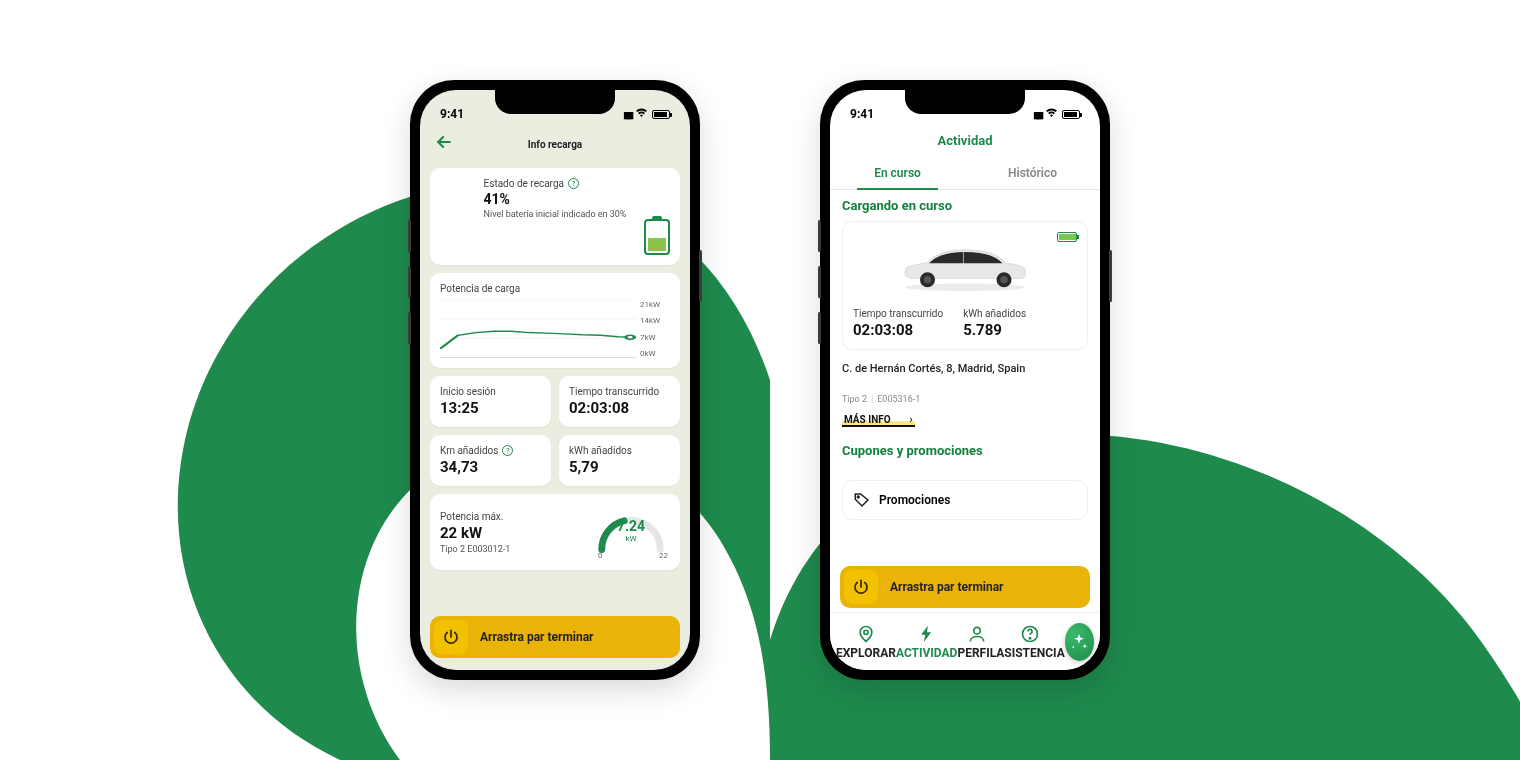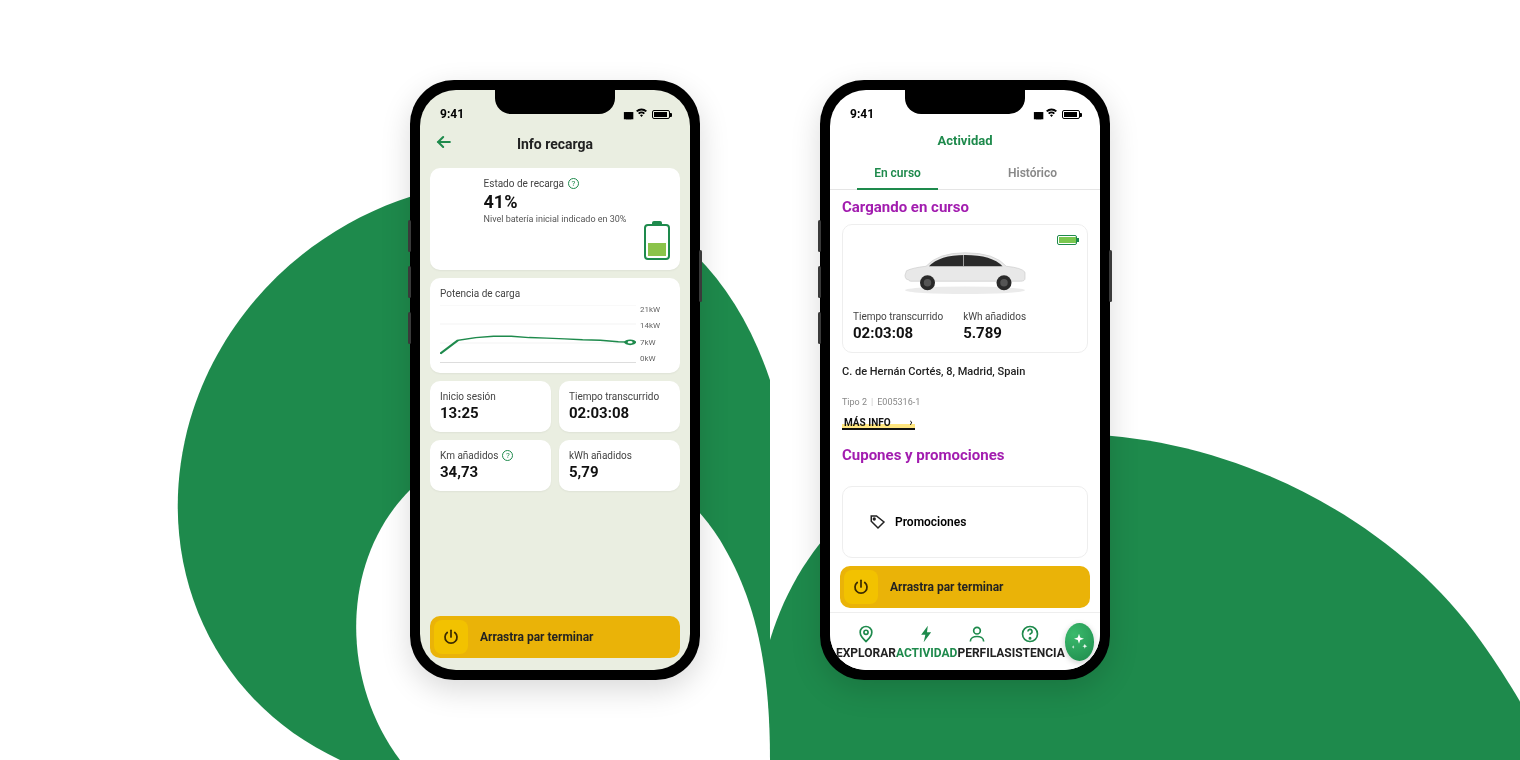--- a/index.html
+++ b/index.html
@@ -81,21 +81,21 @@
   .screen.left { background:#eaeee1; }
   .hdr {
     position:absolute; top:34px; left:0; right:0;
     height:40px;
     display:flex; align-items:center; justify-content:center;
   }
   .hdr .back {
     position:absolute; left:14px;
     color:#1e8a4c; font-size:22px; font-weight:700;
   }
-  .hdr .title { font-weight:700; font-size:14px; color:#222; }
+  .hdr .title { font-weight:700; font-size:10px; color:#222; }
   .content { position:absolute; top:78px; left:10px; right:10px; bottom:62px; overflow:hidden; }
   .card {
     background:#fff;
     border-radius:10px;
     padding:10px;
     margin-bottom:8px;
     box-shadow:0 1px 2px rgba(0,0,0,.05);
   }
   .row2 { display:flex; gap:8px; }
   .row2 .card { flex:1; }
@@ -135,35 +135,35 @@
 
   
   .screen.right { background:#fff; }
   .hdr2{position:absolute;top:34px;left:0;right:0;height:32px;display:flex;align-items:center;justify-content:center;}
   .hdr2 .title{font-weight:700;font-size:13px;color:#1e8a4c;}
   .tabs{position:absolute;top:66px;left:0;right:0;height:34px;display:flex;border-bottom:1px solid #e5e5e5;}
   .tab{flex:1;display:flex;align-items:center;justify-content:center;font-size:12px;color:#888;font-weight:600;position:relative;}
   .tab.active{color:#1e8a4c;}
   .tab.active::after{content:"";position:absolute;bottom:-1px;left:20%;right:20%;height:2px;background:#1e8a4c;}
   .rcontent{position:absolute;top:104px;left:12px;right:12px;bottom:110px;overflow:hidden;}
-  .sect-title{font-size:15px;font-weight:700;color:#a21caf;margin:4px 0 8px;}
+  .sect-title{font-size:13px;font-weight:700;color:#15803d;margin:4px 0 8px;}
   .car-card{background:#fff;border:1px solid #eee;border-radius:10px;padding:10px;position:relative;}
   .car-card .batt-small{position:absolute;top:10px;right:10px;width:20px;height:10px;border:1.5px solid #1e8a4c;border-radius:2px;}
   .car-card .batt-small::after{content:"";position:absolute;right:-3px;top:2px;width:2px;height:4px;background:#1e8a4c;}
   .car-card .batt-small::before{content:"";position:absolute;left:1px;top:1px;bottom:1px;width:60%;background:#7ac74f;box-shadow:6px 0 0 #7ac74f;}
   .car-img{height:70px;display:flex;align-items:center;justify-content:center;}
   .car-img svg{width:150px;height:60px;}
   .stats{display:flex;gap:20px;margin-top:6px;}
   .loc{margin-top:12px;}
   .loc .addr{font-size:11px;color:#222;font-weight:500;}
   .loc .meta{font-size:9px;color:#888;margin-top:19px;}
   .loc .meta .sep{color:#ccc;margin:0 4px;}
   .more{margin-top:10px;display:inline-flex;align-items:center;gap:19px;font-size:10px;font-weight:700;color:#111;border-bottom:2px solid #111;background:linear-gradient(transparent 60%, #ffe680 60%);padding:0 2px;}
   .coupons{margin-top:16px;}
-  .coupon-card{border:1px solid #eee;border-radius:10px;padding:26px;display:flex;align-items:center;gap:8px;margin-top:22px;}
+  .coupon-card{border:1px solid #eee;border-radius:10px;padding:10px;display:flex;align-items:center;gap:8px;margin-top:22px;}
   .coupon-card .tag-ic{width:18px;height:18px;}
   .rslider{position:absolute;bottom:62px;left:10px;right:10px;}
   .navbar{position:absolute;bottom:0;left:0;right:0;height:58px;border-top:1px solid #eee;background:#fff;display:flex;align-items:center;justify-content:space-around;padding:0 6px;}
   .navitem{display:flex;flex-direction:column;align-items:center;gap:2px;font-size:12px;font-weight:700;color:#222;}
   .navitem svg{width:20px;height:20px;}
   .navitem.active{color:#1e8a4c;}
   .fab{width:38px;height:38px;border-radius:50%;background:radial-gradient(circle at 30% 30%,#3aba6c,#1e8a4c);display:flex;align-items:center;justify-content:center;color:#fff;box-shadow:0 2px 6px rgba(0,0,0,.2);}
 </style>
 </head>
 <body>
@@ -202,21 +202,21 @@
         </span>
         <span class="title">Info recarga</span>
       </div>
       <div class="content">
         <div class="card state">
           <div style="flex:1">
             <div class="lbl">
                 <span>Estado de recarga</span>
                 <span class="help">?</span>
               </div>
-            <div class="val" style="font-size:18px">41%</div>
+            <div class="val" style="font-size:14px">41%</div>
             <div class="sub">Nivel batería inicial indicado en 30%</div>
           </div>
           <div class="batt-icon"></div>
         </div>
 
         <div class="card chart">
           <div class="lbl">
               <span>Potencia de carga</span>
             </div>
           <div class="chart-area">
@@ -257,20 +257,37 @@
                 <span class="help">?</span>
               </div>
             <div class="val">34,73</div>
           </div>
           <div class="card">
             <div class="lbl">kWh añadidos</div>
             <div class="val">5,79</div>
           </div>
         </div>
 
+        <div class="card gauge-card">
+          <div>
+            <div class="lbl">Potencia máx.</div>
+            <div class="val">22 kW</div>
+            <div class="sub">Tipo 2 E003012-1</div>
+          </div>
+          <div class="gauge">
+            <svg viewBox="0 0 80 56">
+              <path d="M 10 46 A 30 30 0 0 1 70 46" fill="none" stroke="#e5e5e5" stroke-width="7" stroke-linecap="round"></path>
+              <path d="M 10 46 A 30 30 0 0 1 33 16.5" fill="none" stroke="#1e8a4c" stroke-width="7" stroke-linecap="round"></path>
+            </svg>
+            <div class="gval">7.24</div>
+            <div class="gunit">kW</div>
+            <div class="glo">0</div>
+            <div class="ghi">22</div>
+          </div>
+        </div>
       </div>
 
       <div class="slider">
         <div class="knob">
           <svg viewBox="0 0 24 24" fill="none" stroke="#3a2a00" stroke-width="2.3" stroke-linecap="round">
               <path d="M12 3v9"></path>
               <path d="M7 6a8 8 0 1 0 10 0"></path>
             </svg>
         </div>
         <div class="txt">Arrastra par terminar</div>

